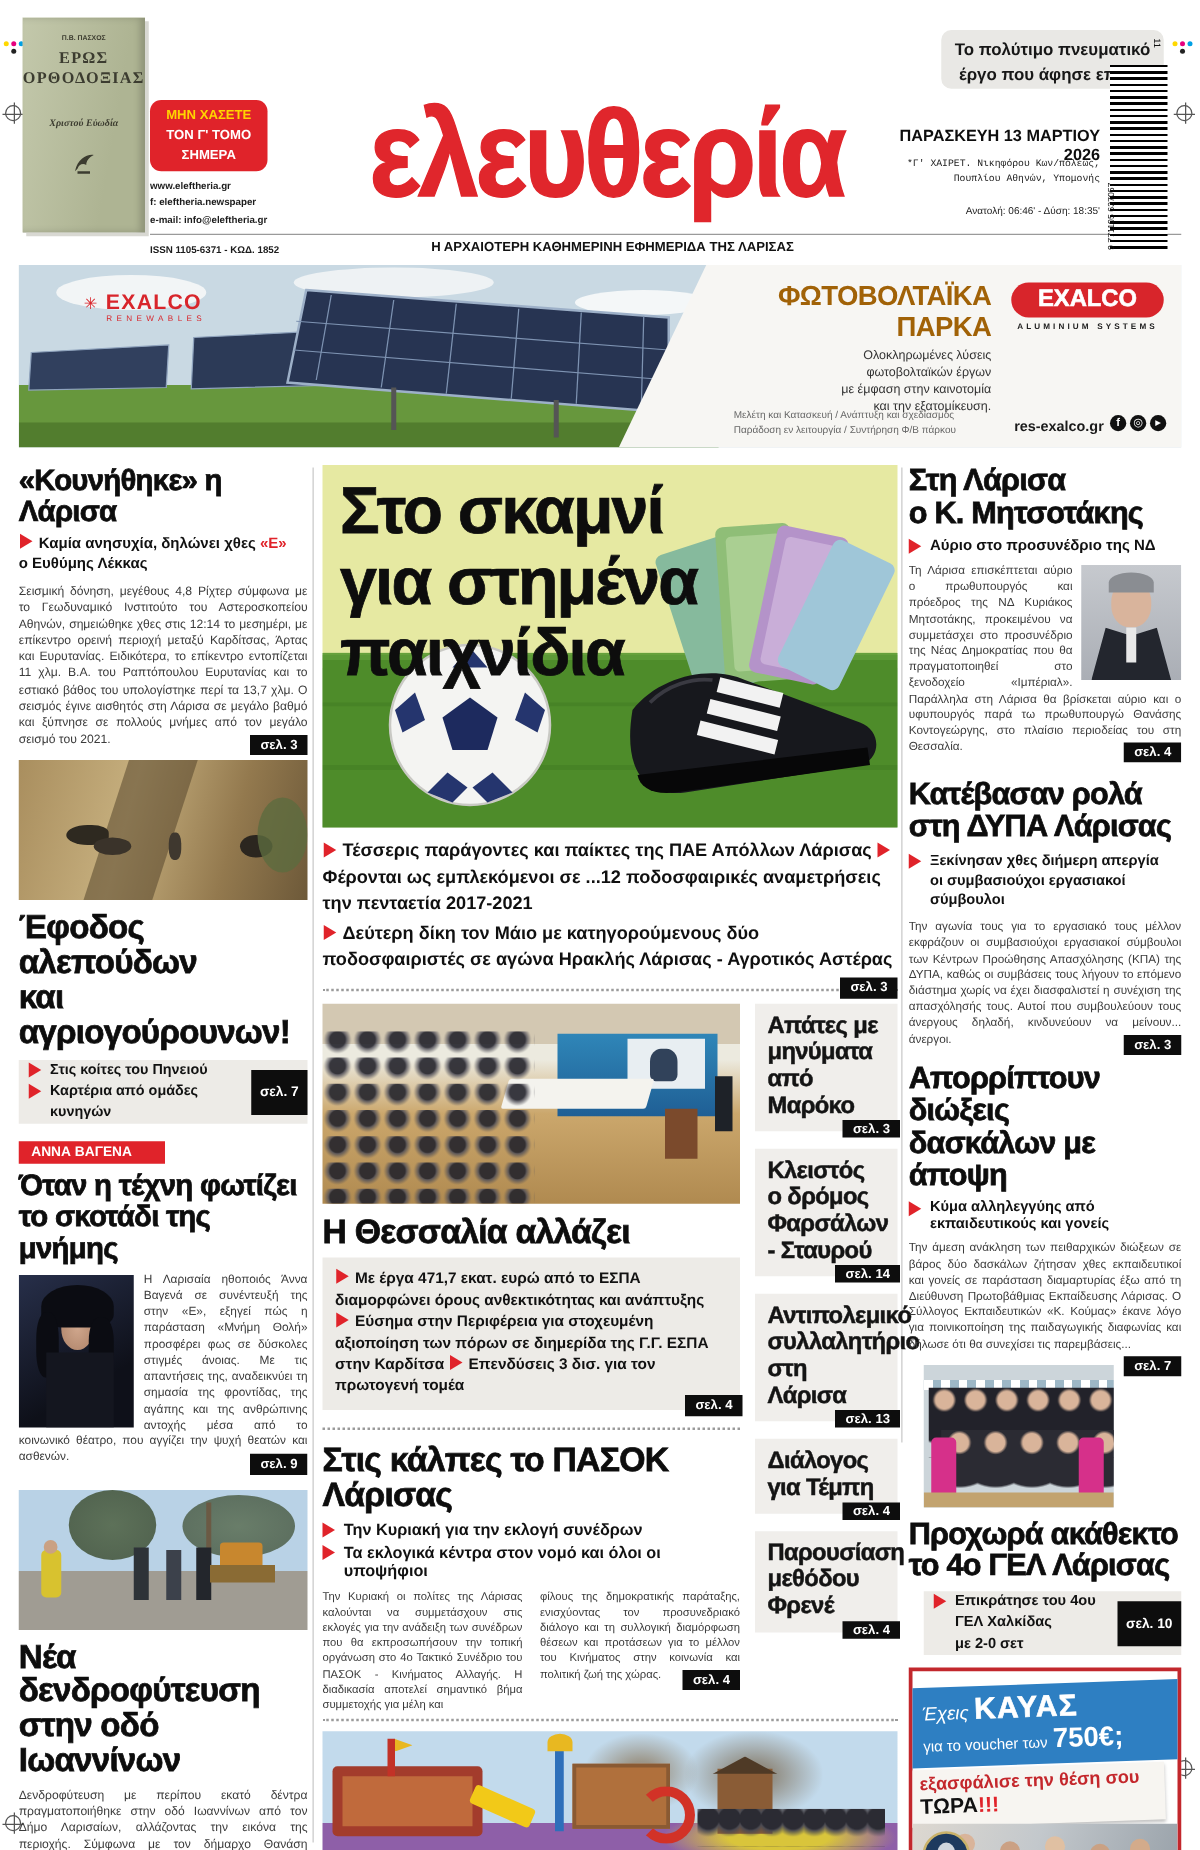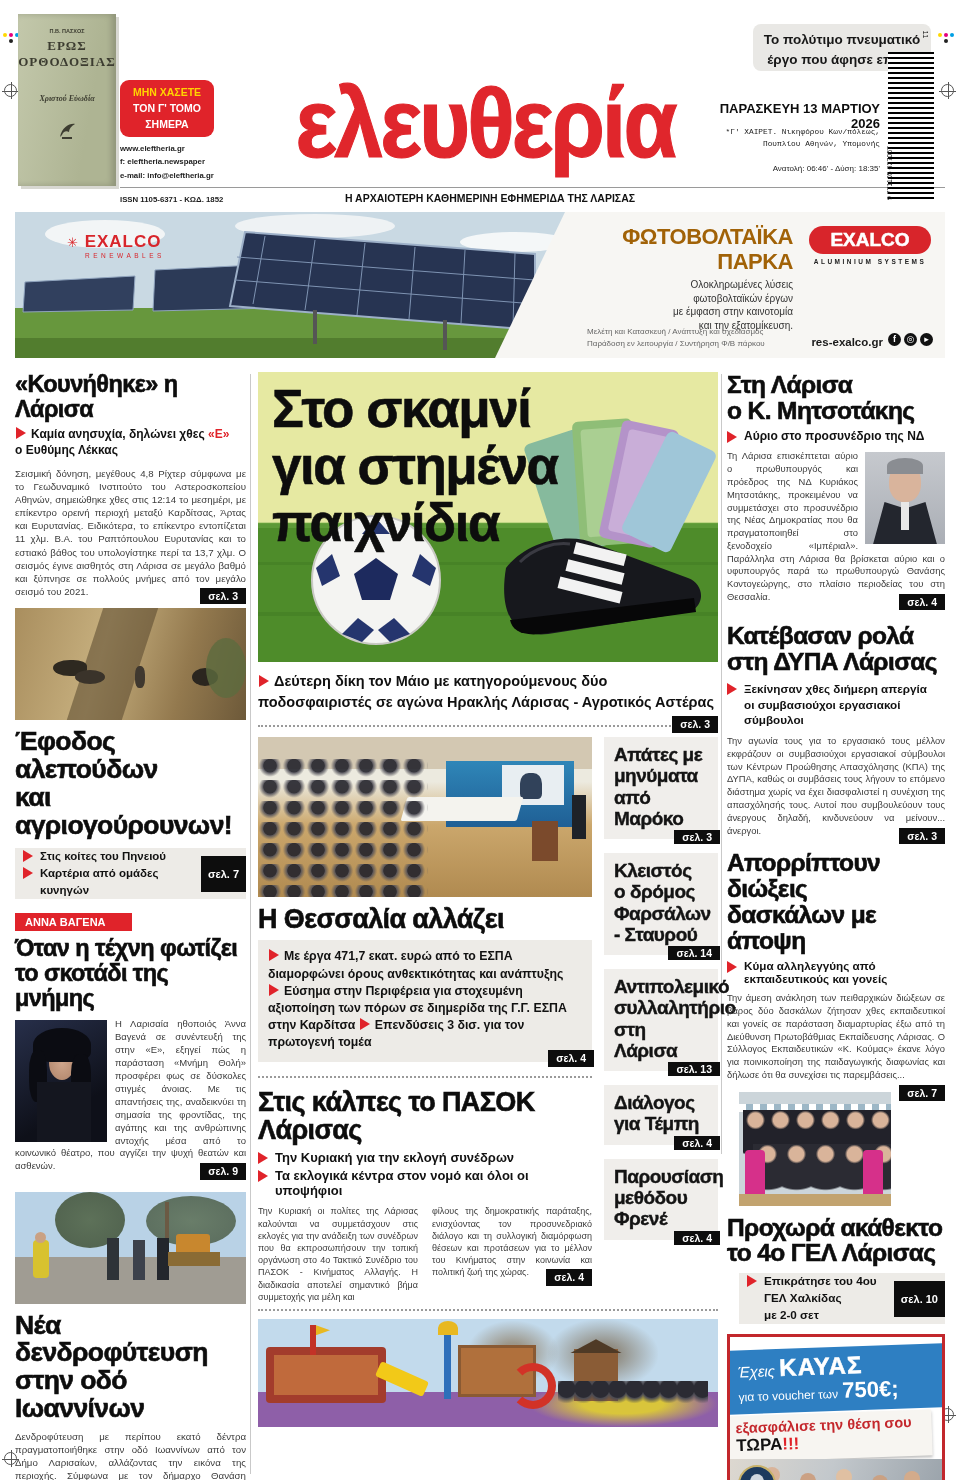--- a/index.html
+++ b/index.html
@@ -289,20 +289,21 @@
           <polygon points="84,262 100,246 116,258 104,270" fill="#25356e"></polygon>
           <polygon points="152,262 136,246 120,258 132,270" fill="#25356e"></polygon>
         </g>
       </svg>
       <div class="hl h-main">Στο σκαμνί
 για στημένα
 παιχνίδια</div>
     </div>
 
     <div style="margin-top:9px;font-size:14.5px;font-weight:bold;color:#101010;line-height:1.45;">
+      <p style="margin:0;"><span class="itri"></span><span>Τέσσερις παράγοντες και παίκτες της ΠΑΕ Απόλλων Λάρισας</span> <span class="itri"></span><span>Φέρονται ως εμπλεκόμενοι σε ...12 ποδοσφαιρικές αναμετρήσεις την πενταετία 2017-2021</span></p>
       <p style="margin:3px 0 0;"><span class="itri"></span><span>Δεύτερη δίκη τον Μάιο με κατηγορούμενους δύο ποδοσφαιριστές σε αγώνα Ηρακλής Λάρισας - Αγροτικός Αστέρας</span>
       <span class="ptag">σελ. 3</span></p>
     </div>
 
     <div class="dotsep" style="margin:12px 0 0;"></div>
 
     <div style="position:relative;margin-top:10px;min-height:440px;">
       <div style="width:334px;">
         <div class="ph" style="height:160px;background:linear-gradient(#d3c8b2 0 20%,#eceadf 20% 28%,#cba76c 55%,#b08a50 100%);">
           <div style="position:absolute;right:18px;top:24px;width:128px;height:66px;background:linear-gradient(#2f86b8,#1f5f95);"></div>

